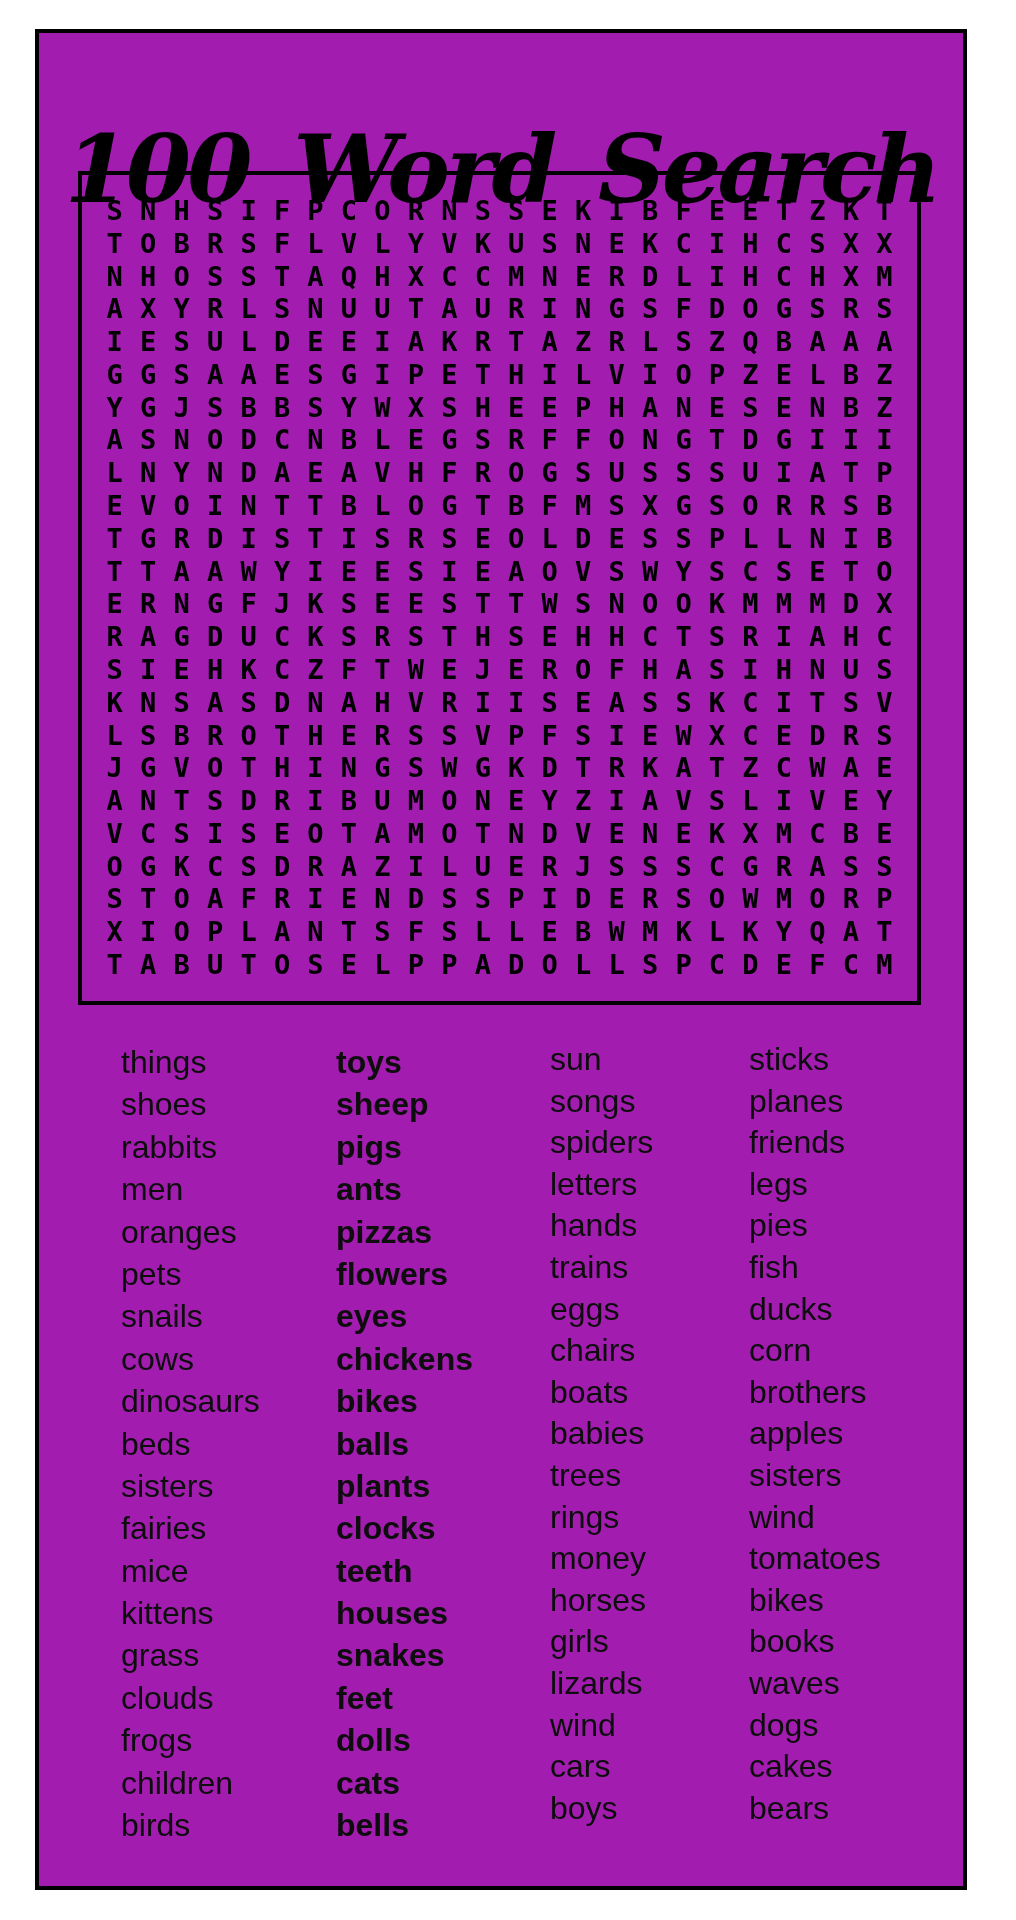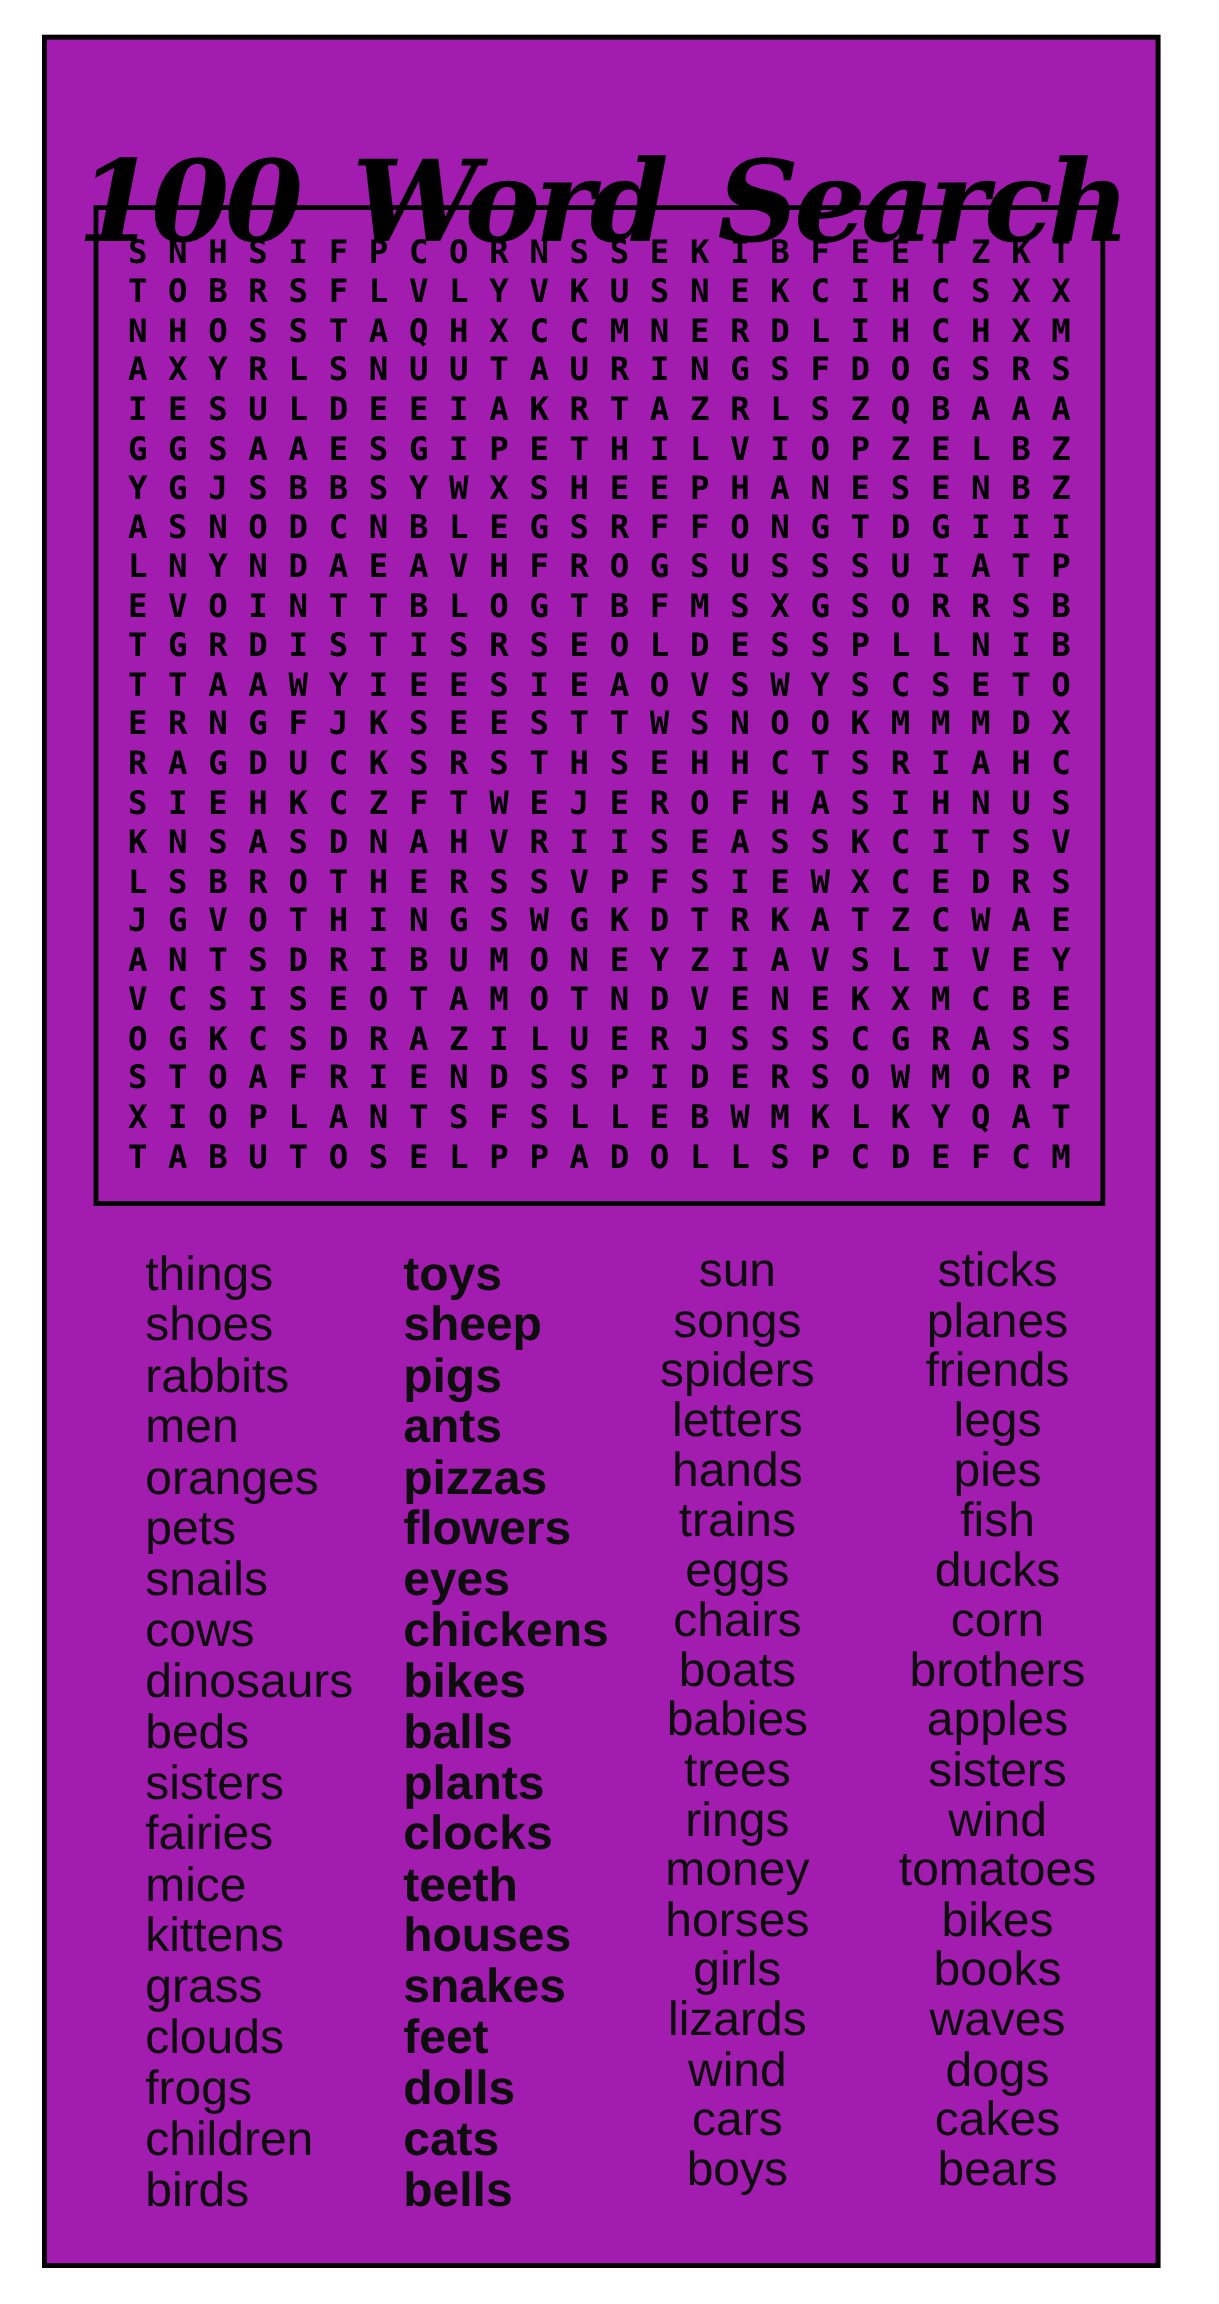--- a/index.html
+++ b/index.html
@@ -63,36 +63,35 @@
   }
   .cell {
     font-family: "DejaVu Sans Mono", monospace;
     font-weight: bold;
     font-size: 27px;
     line-height: 32px;
     text-align: center;
   }
   .word-col {
     position: absolute;
-    font-size: 40px;
+    font-size: 32px;
     color: #0d0d0d;
     white-space: nowrap;
   }
   .word-col .word {
     height: 42.4px;
     line-height: 42.4px;
   }
   .word-col.c0 { left: 82px;  top: 1008px; }
   .word-col.c1 { left: 297px; top: 1008px; font-weight: bold; }
   .word-col.c2 { left: 511px; top: 1006px; }
   .word-col.c3 { left: 710px; top: 1006px; }
   .word-col.c2 .word, .word-col.c3 .word {
     height: 41.6px;
     line-height: 41.6px;
-    text-align: center;
   }
 </style>
 </head>
 <body>
 
 <div class="frame">
   <h1 class="title">100 Word Search</h1>
 
   <div class="grid-box">
     <div class="grid-inner">

